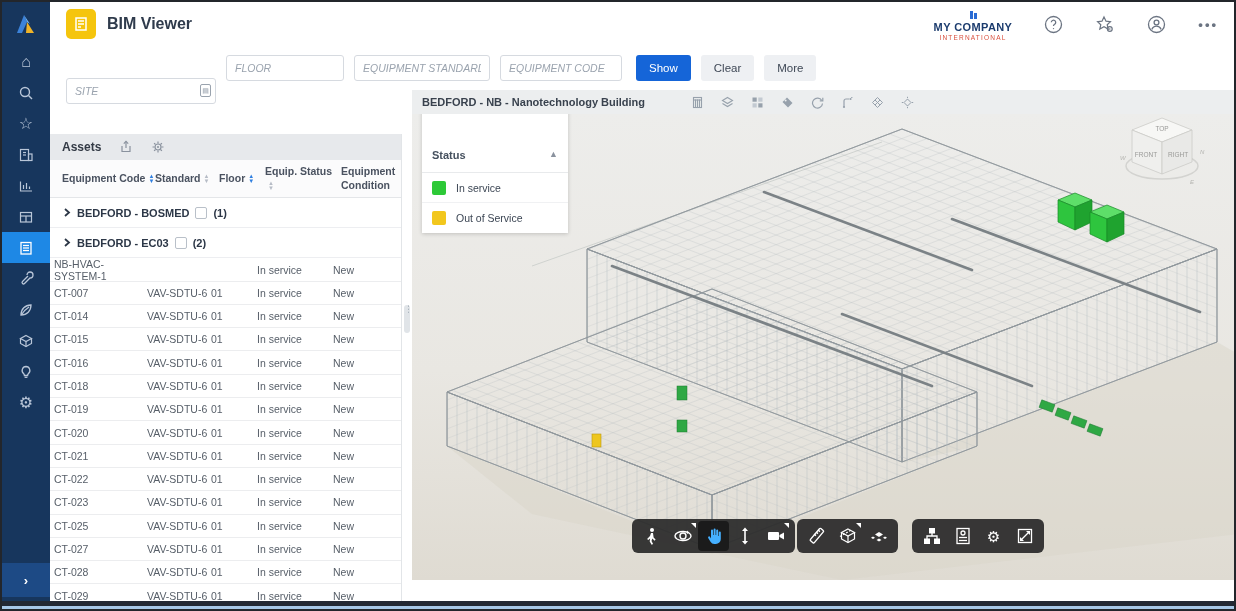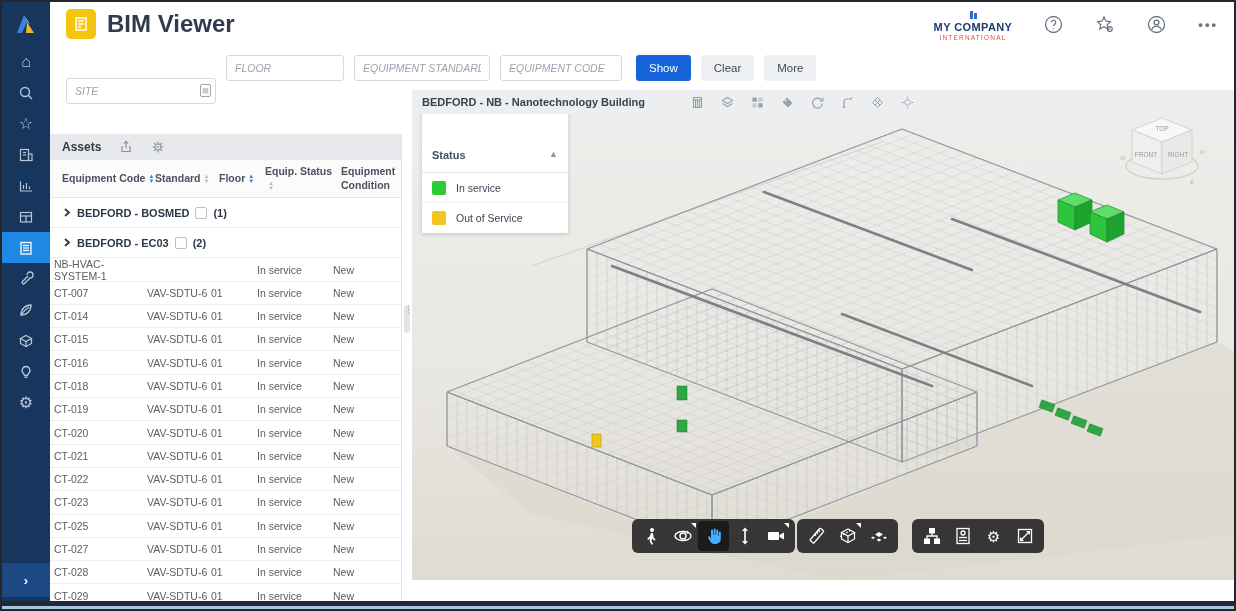--- a/index.html
+++ b/index.html
@@ -16,21 +16,21 @@
   .side-item.active{background:#1e88e5;}
   .side-item.active svg{stroke:#ffffff;}
   .side-item .uni{font-size:16px;line-height:16px;color:#b9c6d8;}
   .side-expand{position:absolute;bottom:12px;left:0;width:48px;height:34px;background:#1d4a85;
                display:flex;align-items:center;justify-content:center;color:#fff;font-weight:bold;font-size:13px;cursor:pointer;}
 
   
   .header{position:absolute;left:48px;top:0;right:0;height:44px;background:#fff;display:flex;align-items:center;
           padding:0 16px;z-index:4;}
   .app-icon{width:30px;height:30px;border-radius:5px;background:#f5c50d;display:flex;align-items:center;justify-content:center;margin-right:11px;}
-  .app-title{font-size:24px;font-weight:bold;color:#2f3b4c;}
+  .app-title{font-size:16px;font-weight:bold;color:#2f3b4c;}
   .header-right{margin-left:auto;display:flex;align-items:center;gap:32px;}
   .brand{text-align:center;line-height:1;cursor:pointer;}
   .brand-name{font-size:11px;font-weight:bold;color:#1c3c6e;letter-spacing:.4px;}
   .brand-sub{font-size:6.5px;color:#d94f3d;letter-spacing:1.2px;margin-top:2px;}
   .hicon{color:#6b7482;display:flex;align-items:center;justify-content:center;cursor:pointer;}
   .dots{font-size:13px;letter-spacing:2px;color:#6b7482;font-weight:bold;cursor:pointer;}
 
   
   .filterbar{position:absolute;left:48px;top:44px;right:0;height:44px;background:#fff;display:flex;align-items:center;
              gap:10px;padding:0 16px;z-index:4;}

